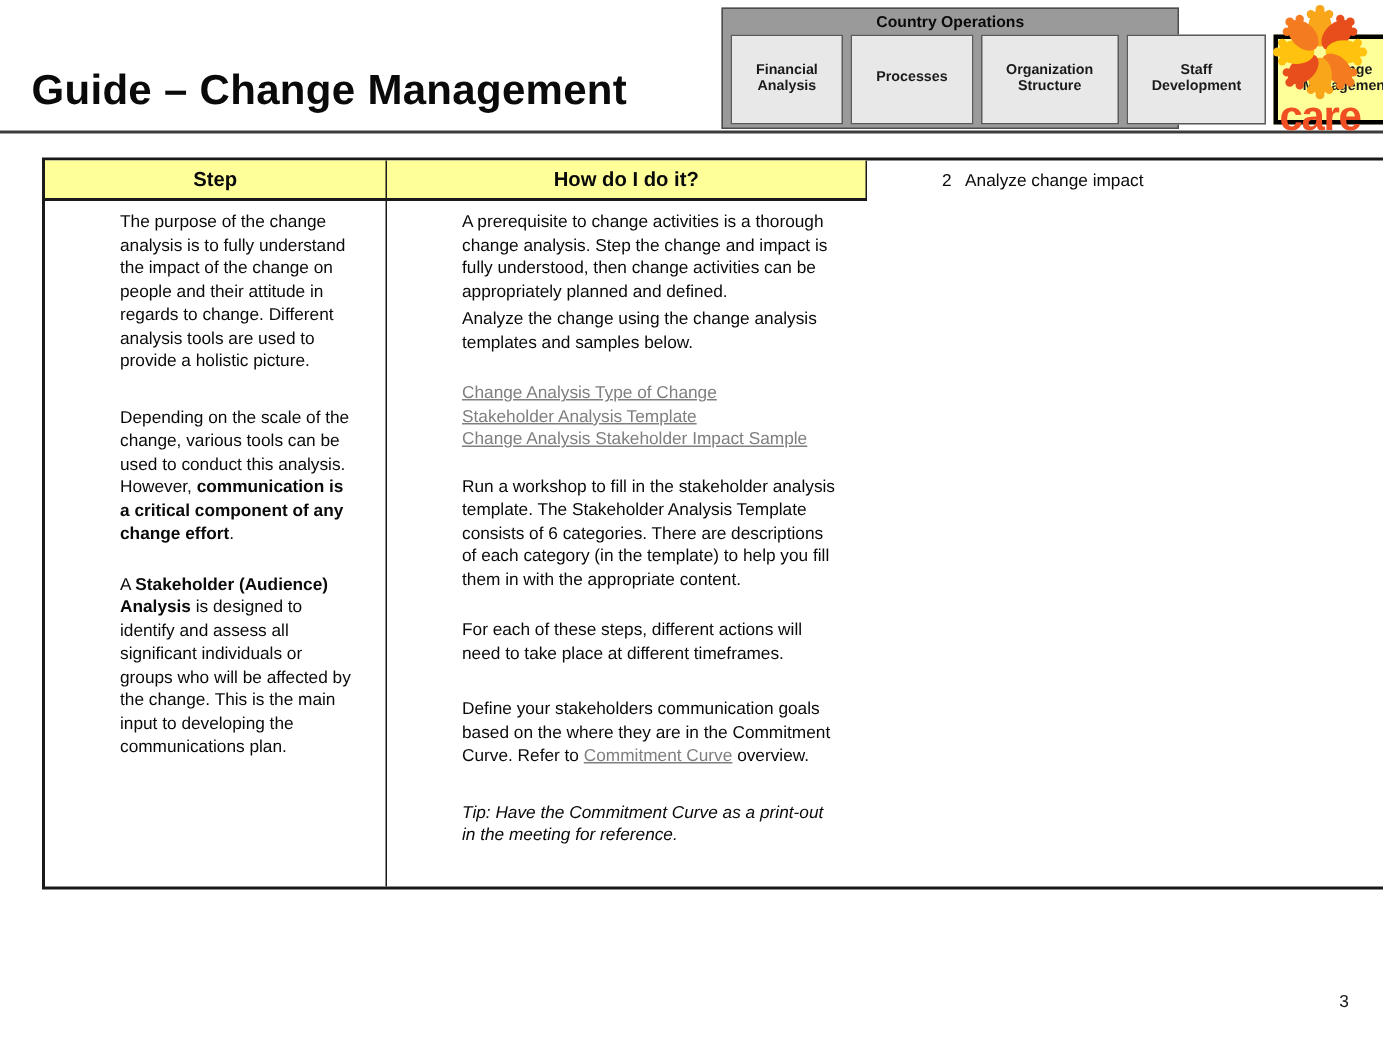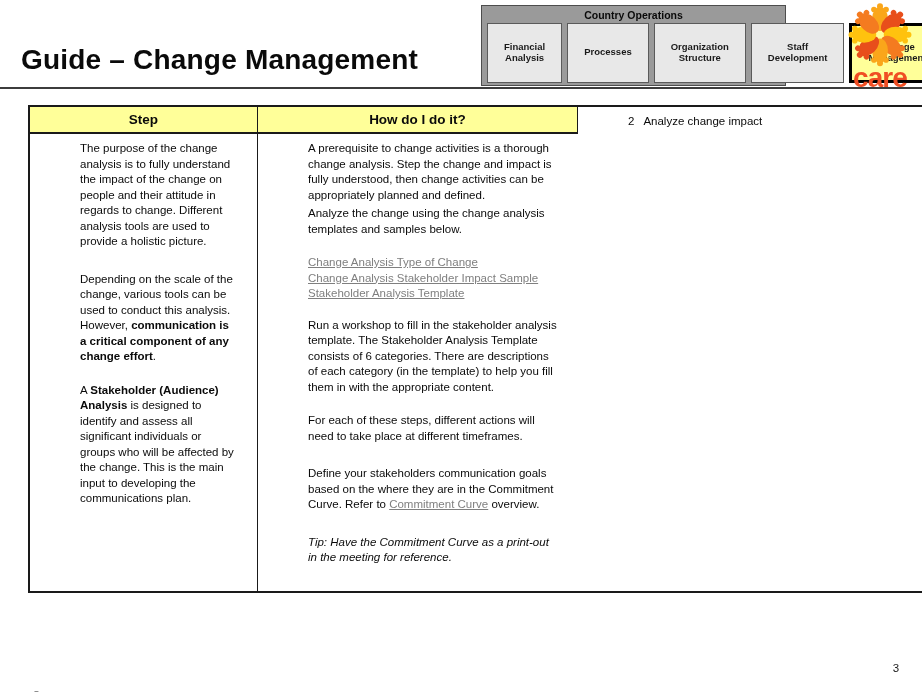--- a/index.html
+++ b/index.html
@@ -132,22 +132,22 @@
       <p class="p gap22">The purpose of the change analysis is to fully understand the impact of the change on people and their attitude in regards to change.  Different analysis tools are used to provide a holistic picture.</p>
       <p class="p gap18"><span>Depending on the scale of the change, various tools can be used to conduct this analysis.  However, </span><span class="bold">communication is a critical component of any change effort</span><span>.</span></p>
       <p class="p"><span>A </span><span class="bold">Stakeholder (Audience) Analysis</span><span> is designed to identify and assess all significant individuals or groups who will be affected by the change. This is the main input to developing the communications plan.</span></p>
     </div>
 
     <div class="bcell last">
       <p class="p tight">A prerequisite to change activities is a thorough change analysis.  Step the change and impact is fully understood, then change activities can be appropriately planned and defined.</p>
       <p class="p gap18">Analyze the change using the change analysis templates and samples below.</p>
       <div class="linklist">
         <a class="doc-link">Change Analysis Type of Change</a>
+        <a class="doc-link">Stakeholder Analysis Template</a>
         <a class="doc-link">Change Analysis Stakeholder Impact Sample</a>
-        <a class="doc-link">Stakeholder Analysis Template</a>
       </div>
       <p class="p gap18">Run a workshop to fill in the stakeholder analysis template.  The Stakeholder Analysis Template consists of 6 categories.  There are descriptions of each category (in the template) to help you fill them in with the appropriate content.</p>
       <p class="p gap22">For each of these steps, different actions will need to take place at different timeframes.</p>
       <p class="p gap22"><span>Define your stakeholders communication goals based on the where they are in the Commitment Curve.  Refer to </span><a class="inline-link">Commitment Curve</a><span> overview.</span></p>
       <p class="p tip">Tip: Have the Commitment Curve as a print-out in the meeting for reference.</p>
     </div>
   </div>
 
   <div class="copyright">© 2006 Accenture. All rights reserved.</div>
   <div class="page-number">3</div>

